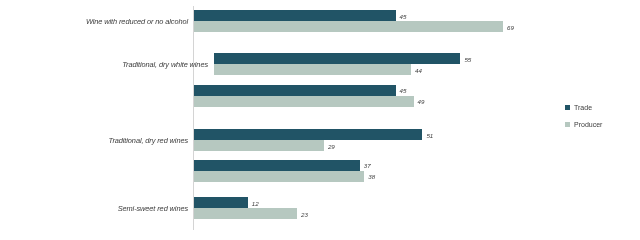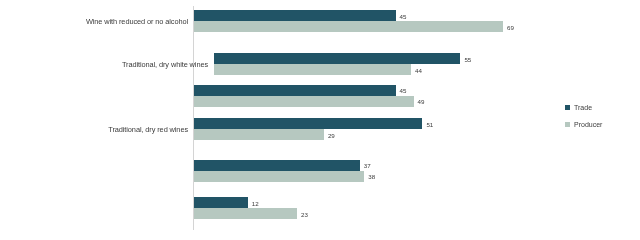--- a/index.html
+++ b/index.html
@@ -17,20 +17,21 @@
     height: 236px;
     background: #ffffff;
     overflow: hidden;
   }
   .plot-area {
     position: absolute;
     left: 0;
     top: 0;
     width: 520px;
     height: 236px;
+    font-style: italic;
   }
   .axis-line {
     position: absolute;
     left: 193px;
     top: 6px;
     width: 1px;
     height: 224px;
     background: #d4d4d4;
   }
   .cat-row {
@@ -143,21 +144,21 @@
         <div class="cat-row" style="top: 84.8px;">
           <div class="bar-wrap bar-row-trade" style="width: 201.6px;">
             <div class="bar trade" style="width: 201.6px;"></div>
             <span class="val-label" style="left: 205.6px;">45</span>
           </div>
           <div class="bar-wrap bar-row-producer" style="width: 219.52px;">
             <div class="bar producer" style="width: 219.52px;"></div>
             <span class="val-label" style="left: 223.52px;">49</span>
           </div>
         </div>
-        <div class="cat-row" style="top: 118px;">
+        <div class="cat-row" style="top: 129px;">
           <div class="cat-label">Traditional, dry red wines</div>
           <div class="bar-wrap bar-row-trade" style="width: 228.48px;">
             <div class="bar trade" style="width: 228.48px;"></div>
             <span class="val-label" style="left: 232.48px;">51</span>
           </div>
           <div class="bar-wrap bar-row-producer" style="width: 129.92px;">
             <div class="bar producer" style="width: 129.92px;"></div>
             <span class="val-label" style="left: 133.92px;">29</span>
           </div>
         </div>
@@ -165,20 +166,21 @@
           <div class="bar-wrap bar-row-trade" style="width: 165.76px;">
             <div class="bar trade" style="width: 165.76px;"></div>
             <span class="val-label" style="left: 169.76px;">37</span>
           </div>
           <div class="bar-wrap bar-row-producer" style="width: 170.24px;">
             <div class="bar producer" style="width: 170.24px;"></div>
             <span class="val-label" style="left: 174.24px;">38</span>
           </div>
         </div>
         <div class="cat-row" style="top: 197px;">
+          <div class="cat-label">Semi-sweet red wines</div>
           <div class="bar-wrap bar-row-trade" style="width: 53.76px;">
             <div class="bar trade" style="width: 53.76px;"></div>
             <span class="val-label" style="left: 57.76px;">12</span>
           </div>
           <div class="bar-wrap bar-row-producer" style="width: 103.04px;">
             <div class="bar producer" style="width: 103.04px;"></div>
             <span class="val-label" style="left: 107.04px;">23</span>
           </div>
         </div>
       </div>

